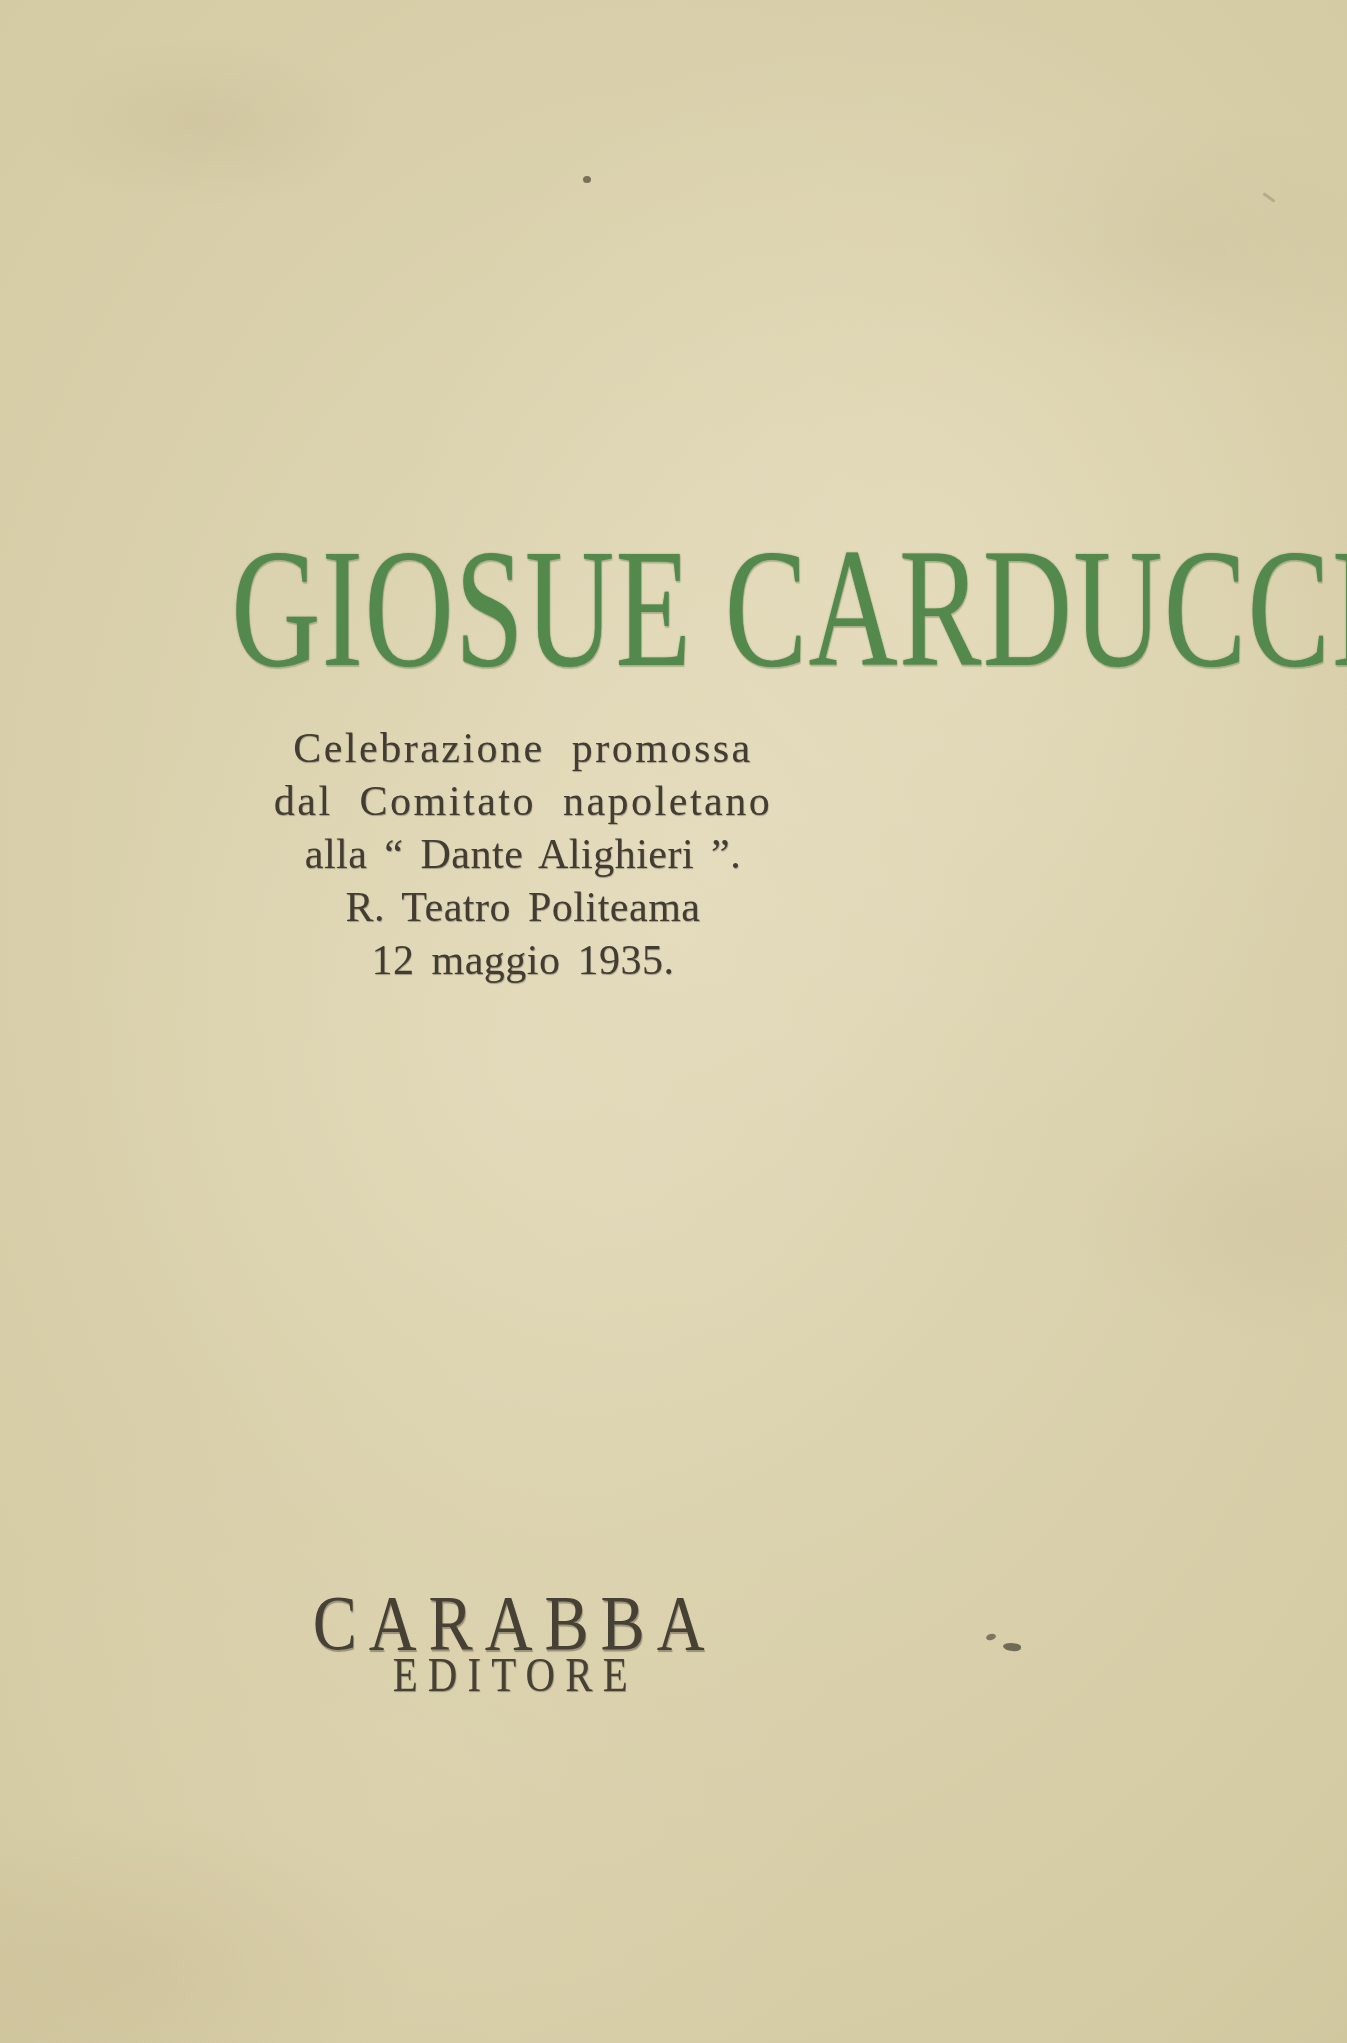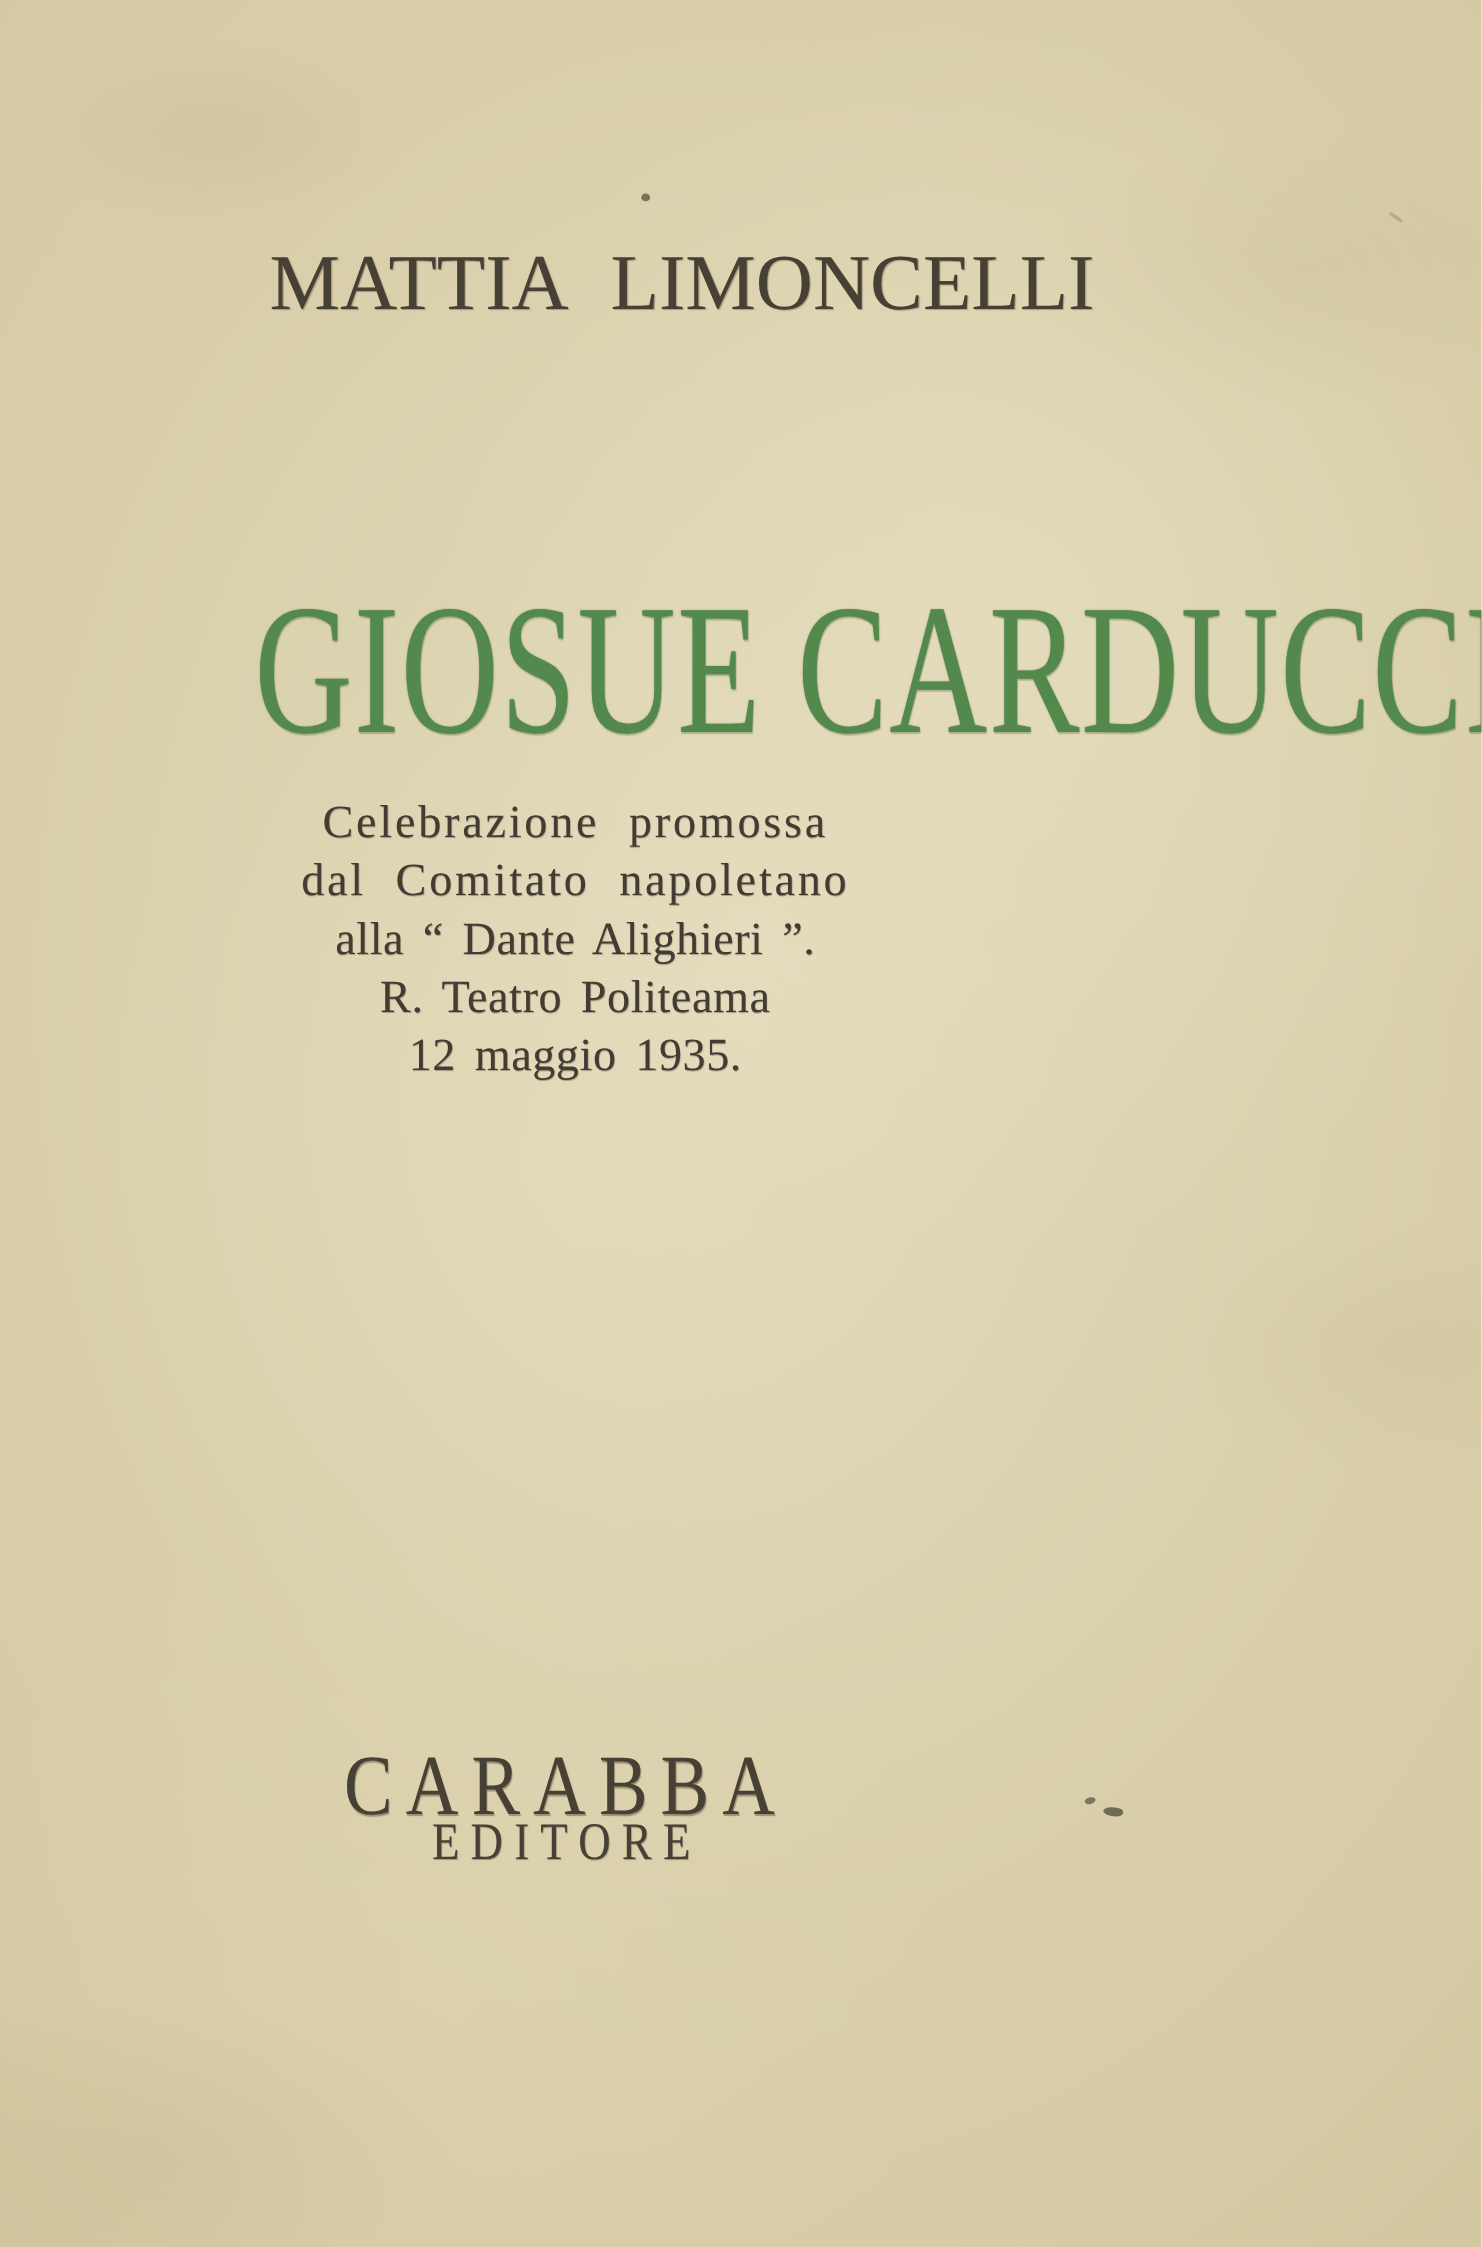--- a/index.html
+++ b/index.html
@@ -134,21 +134,20 @@
   .speck-a { left: 583px; top: 176px; width: 8px; height: 7px; opacity: 0.75; }
   .speck-b { left: 986px; top: 1634px; width: 10px; height: 6px; opacity: 0.7; transform: rotate(-15deg); }
   .speck-c { left: 1003px; top: 1643px; width: 18px; height: 8px; opacity: 0.8; border-radius: 60% 40% 50% 50%; transform: rotate(8deg); }
   .speck-d { left: 1262px; top: 196px; width: 14px; height: 3px; opacity: 0.25; transform: rotate(35deg); border-radius: 2px; }
 </style>
 </head>
 <body>
 
 <div class="cover">
 
-  <div class="author">MATTIA LIMONCELLI</div>
 
   <div class="title-wrap">
     <span class="title-text">GIOSUE CARDUCCI</span>
   </div>
 
   <div class="subtitle">
     <div class="sub-line sub-spaced">Celebrazione promossa</div>
     <div class="sub-line sub-spaced">dal Comitato napoletano</div>
     <div class="sub-line sub-plain">alla “ Dante Alighieri ”.</div>
     <div class="sub-line sub-plain">R. Teatro Politeama</div>

